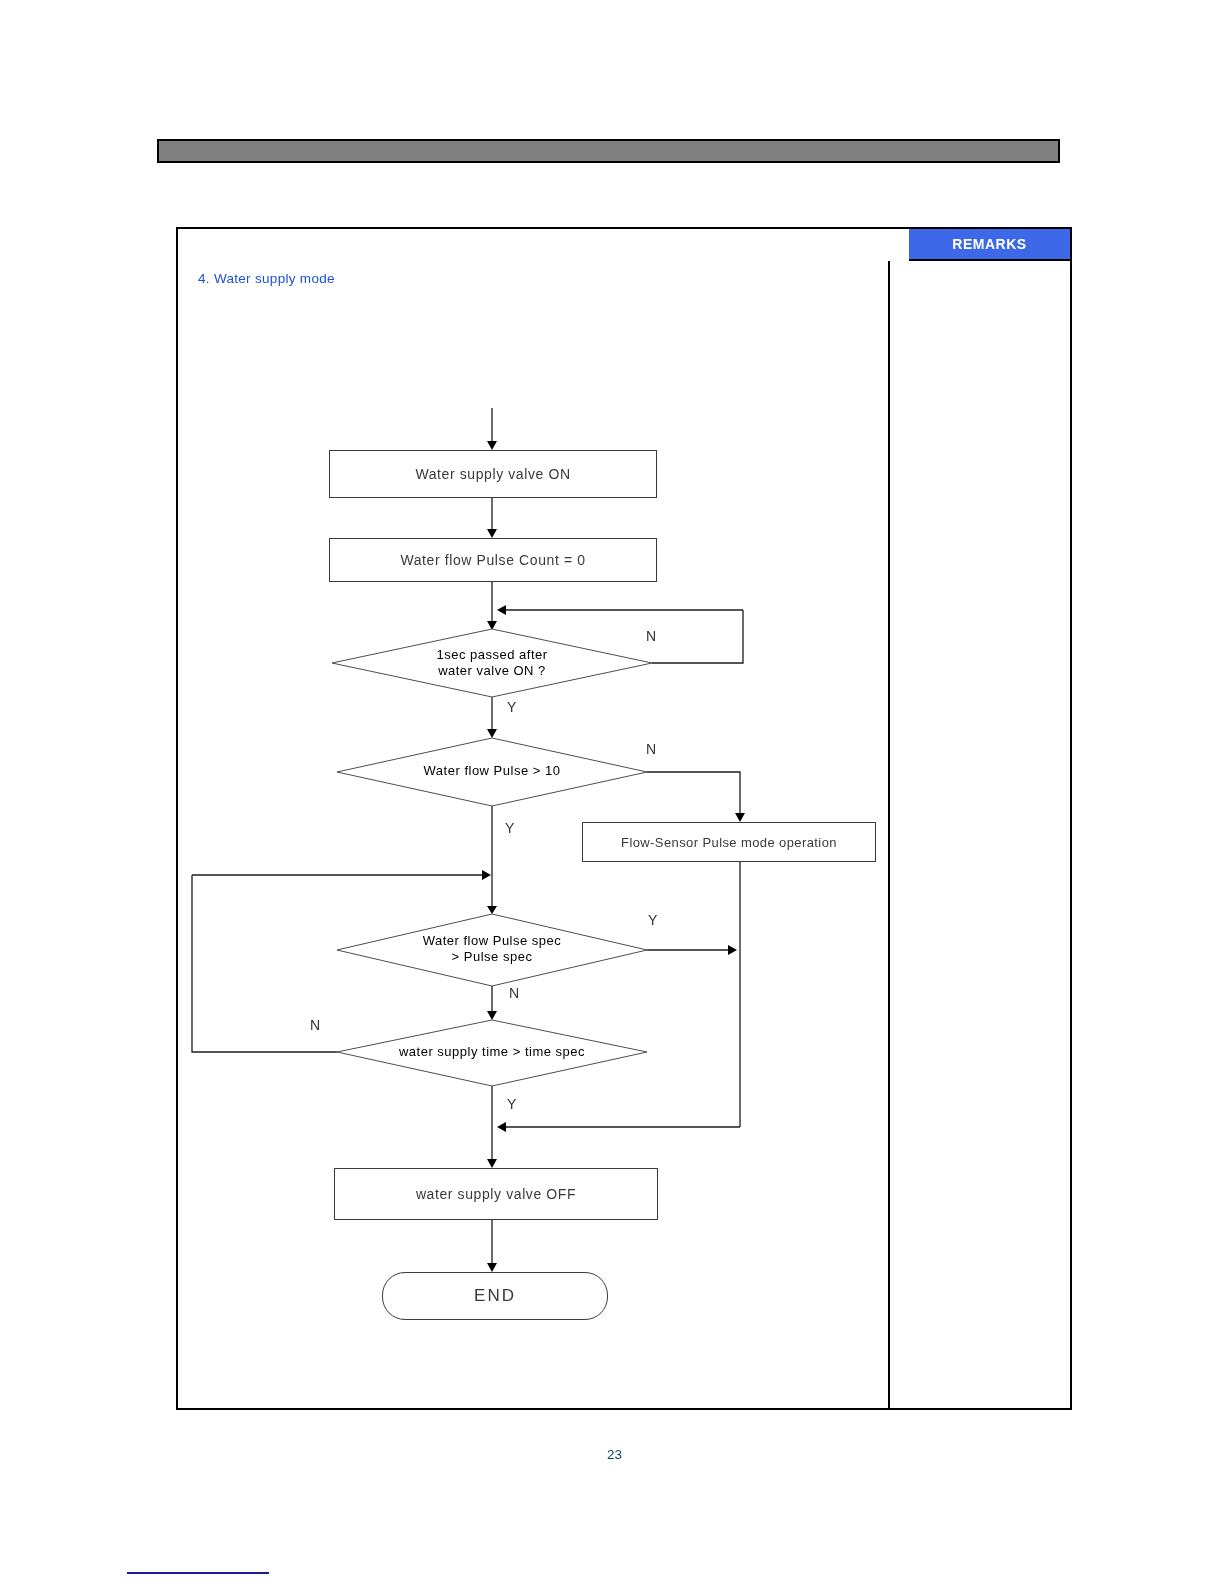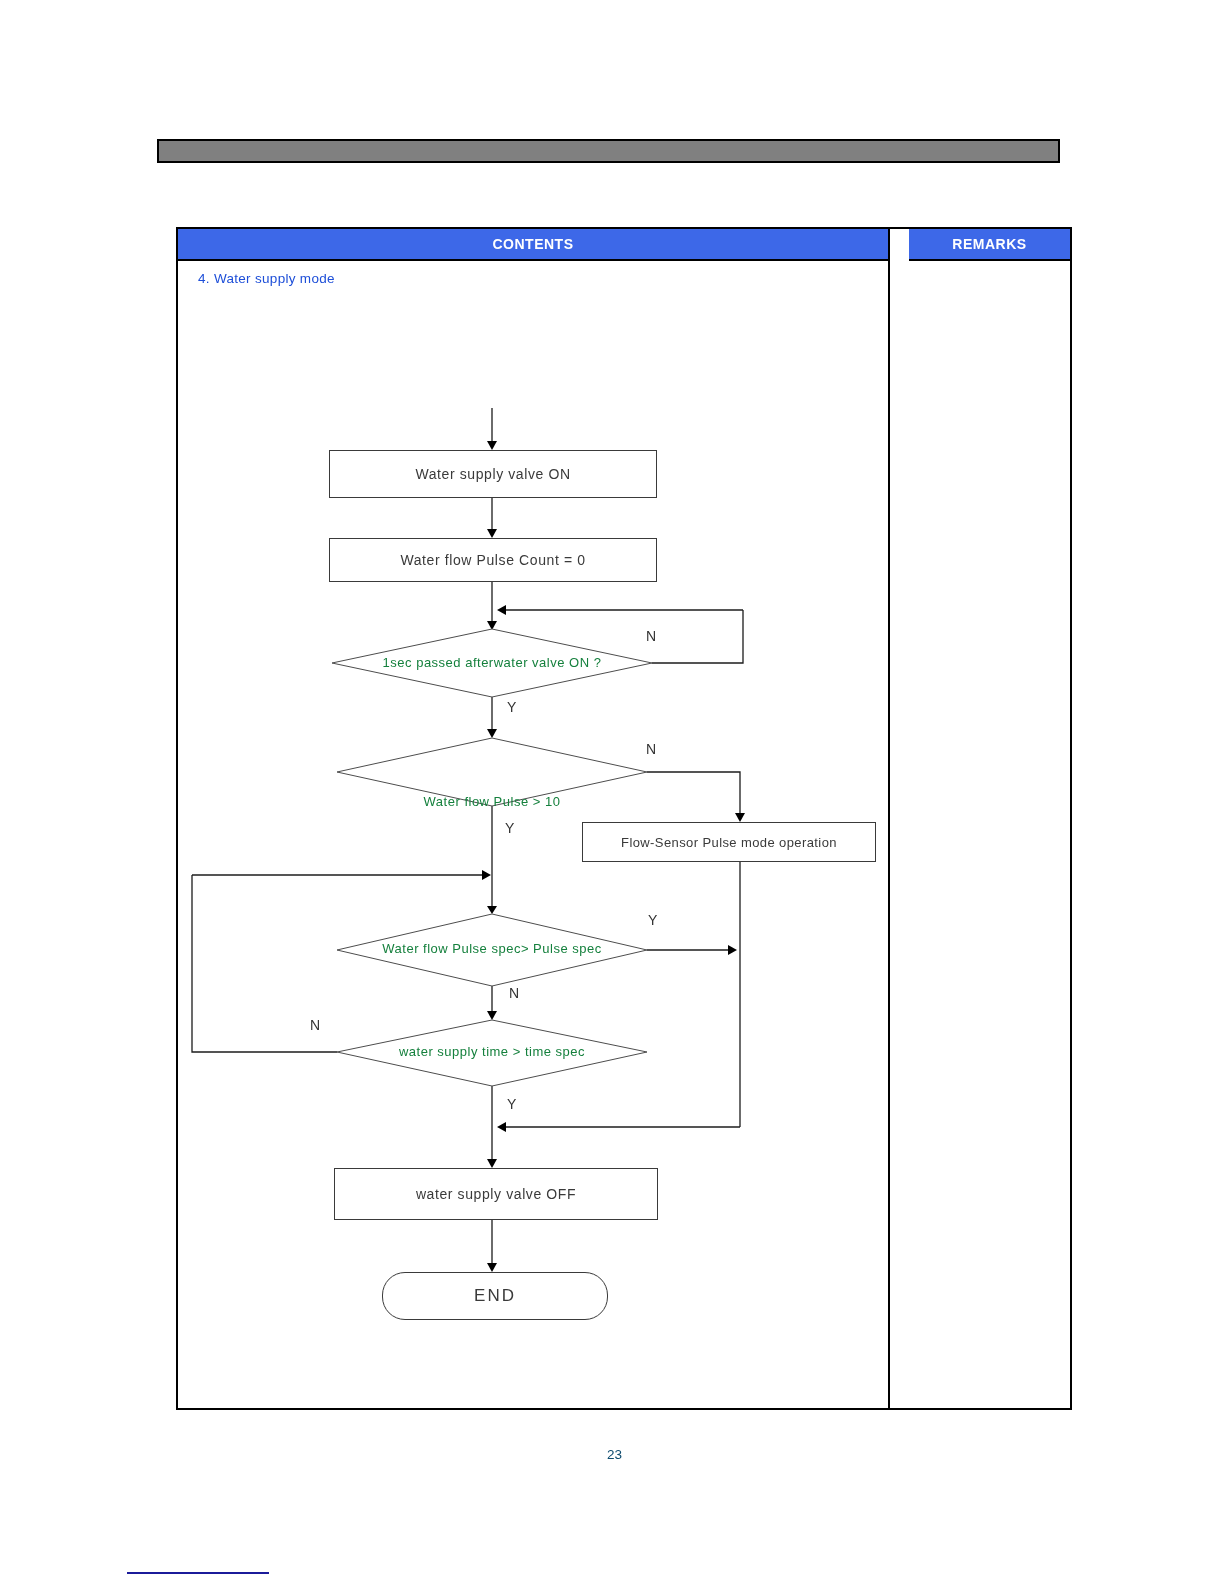--- a/index.html
+++ b/index.html
@@ -24,24 +24,24 @@
   .node{position:absolute;background:#fff;border:1.5px solid #3a3a3a;
     display:flex;align-items:center;justify-content:center;text-align:center;
     color:#3a3a3a;letter-spacing:.6px;}
   .oval{border-radius:23px;font-size:17px;letter-spacing:2px;}
   #n-start{left:382px;top:364px;width:220px;height:44px;}
   #n-valve-on{left:329px;top:450px;width:326px;height:46px;font-size:14px;}
   #n-pulse-count{left:329px;top:538px;width:326px;height:42px;font-size:14px;}
   #n-error{left:582px;top:822px;width:292px;height:38px;font-size:13px;letter-spacing:.4px;}
   #n-valve-off{left:334px;top:1168px;width:322px;height:50px;font-size:14px;}
   #n-end{left:382px;top:1272px;width:224px;height:46px;}
-  .dtext{position:absolute;display:flex;flex-direction:row;align-items:center;justify-content:center;
-    text-align:center;font-size:13px;line-height:16px;color:#15803d;letter-spacing:.5px;}
+  .dtext{position:absolute;display:flex;flex-direction:column;align-items:center;justify-content:center;
+    text-align:center;font-size:13px;line-height:16px;color:#000000;letter-spacing:.5px;}
   #t-d1{left:372px;top:645px;width:240px;height:36px;}
-  #t-d2{left:362px;top:793px;width:260px;height:18px;}
+  #t-d2{left:362px;top:762px;width:260px;height:18px;}
   #t-d3{left:372px;top:931px;width:240px;height:36px;}
   #t-d4{left:347px;top:1043px;width:290px;height:18px;}
   .yn{position:absolute;font-size:14px;color:#333;letter-spacing:.5px;}
   #yn-n1{left:646px;top:628px;}
   #yn-y1{left:507px;top:699px;}
   #yn-n2{left:646px;top:741px;}
   #yn-y2{left:505px;top:820px;}
   #yn-y3{left:648px;top:912px;}
   #yn-n3{left:509px;top:985px;}
   #yn-n4{left:310px;top:1017px;}
@@ -57,21 +57,20 @@
   .footer-line{position:absolute;left:127px;top:1572px;width:142px;height:2px;background:#1b1b9a;}
 </style>
 </head>
 <body>
 
 <div class="page">
 
   <div class="gray-bar" style="background-color: rgb(128, 128, 128);"></div>
 
   <div class="doc-table">
-    <div class="th th-contents" style="background-color: rgb(61, 104, 232);">CONTENTS</div>
     <div class="th th-remarks" style="background-color: rgb(61, 104, 232);">REMARKS</div>
     <div class="col-divider"></div>
     <div class="section-title">4. Water supply mode</div>
   </div>
 
   <svg class="flow" viewBox="0 0 1224 1584" xmlns="http://www.w3.org/2000/svg">
 
     <line x1="492" y1="408" x2="492" y2="442"></line>
     <polygon class="arrow" points="487,441 497,441 492,450"></polygon>
 

